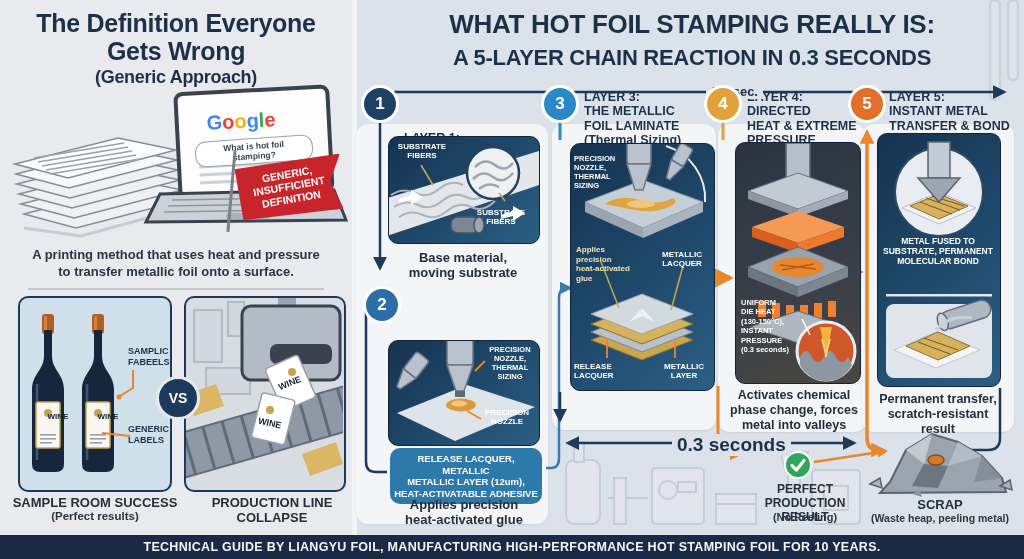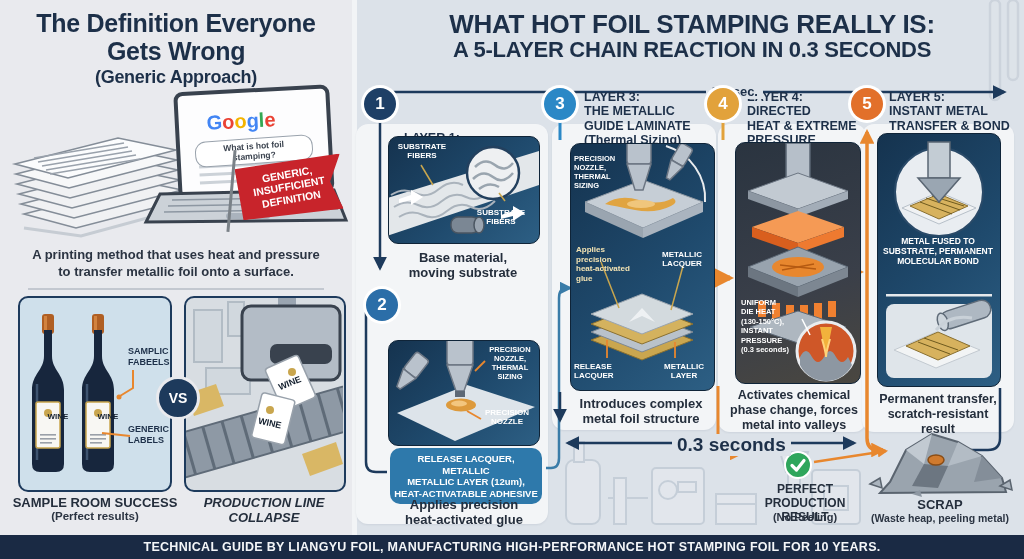--- a/index.html
+++ b/index.html
@@ -160,21 +160,21 @@
       </svg>
     </div>
     <div class="abs z4" style="left:278px;top:378px;font-size:9px;font-weight:800;color:#14202f;transform:rotate(-22deg);" data-bind="left.production.label_1">WINE</div>
     <div class="abs z4" style="left:258px;top:418px;font-size:9px;font-weight:800;color:#14202f;transform:rotate(12deg);" data-bind="left.production.label_2">WINE</div>
 
     <div class="abs z5" style="left:156px;top:376px;width:44px;height:44px;border-radius:50%;background:#1d3a5c;border:3px solid #e9eaee;
          box-sizing:border-box;display:flex;align-items:center;justify-content:center;color:#fff;font-weight:800;font-size:14px;" data-bind="left.vs">VS</div>
 
     <div class="abs cap" style="left:6px;top:495px;width:178px;font-size:13px;" data-bind="left.sample.caption">SAMPLE ROOM SUCCESS</div>
     <div class="abs" style="left:6px;top:510px;width:178px;text-align:center;font-size:11.5px;font-weight:600;color:#2b3442;" data-bind="left.sample.subcaption">(Perfect results)</div>
-    <div class="abs cap" style="left:176px;top:495px;width:176px;font-size:13px;font-style:italic;" data-bind="left.production.caption">PRODUCTION LINE COLLAPSE</div>
+    <div class="abs cap" style="left:184px;top:495px;width:176px;font-size:13px;" data-bind="left.production.caption">PRODUCTION LINE COLLAPSE</div>
   </div>
 
   <div class="abs" id="right-panel"></div>
 
   <svg class="abs" style="left:556px;top:438px;opacity:.55;z-index:0;" width="310" height="94" viewBox="0 0 310 94">
     <g stroke="#b4bfcb" stroke-width="2" fill="#e7ebf0">
       <rect x="10" y="22" width="34" height="64" rx="8"></rect>
         <rect x="18" y="4" width="10" height="20"></rect>
       <line x1="52" y1="60" x2="92" y2="60"></line>
         <rect x="58" y="40" width="12" height="46"></rect>
@@ -190,21 +190,21 @@
     </g>
   </svg>
   <svg class="abs" style="left:984px;top:0;opacity:.6;z-index:0;" width="40" height="110" viewBox="0 0 40 110">
     <g stroke="#c2cad4" stroke-width="2.5" fill="#dfe4ea">
       <rect x="6" y="0" width="10" height="100" rx="5"></rect>
         <rect x="24" y="0" width="10" height="80" rx="5"></rect>
     </g>
   </svg>
 
   <div class="abs title-navy" style="left:370px;top:10px;width:644px;font-size:26px;z-index:3;" data-bind="right.title">WHAT HOT FOIL STAMPING REALLY IS:</div>
-  <div class="abs title-navy" style="left:370px;top:38px;width:644px;font-size:22px;z-index:3;" data-bind="right.subtitle">A 5-LAYER CHAIN REACTION IN 0.3 SECONDS</div>
+  <div class="abs title-navy" style="left:370px;top:46px;width:644px;font-size:22px;z-index:3;" data-bind="right.subtitle">A 5-LAYER CHAIN REACTION IN 0.3 SECONDS</div>
 
   <div class="abs card" style="left:356px;top:124px;width:192px;height:400px;"></div>
   <div class="abs card" style="left:552px;top:124px;width:164px;height:306px;"></div>
   <div class="abs card" style="left:718px;top:124px;width:148px;height:308px;"></div>
   <div class="abs card" style="left:862px;top:124px;width:152px;height:308px;"></div>
 
   <svg class="abs" style="left:352px;top:0;z-index:2;" width="672" height="535" viewBox="352 0 672 535">
     <defs>
       <marker id="ah-n" viewBox="0 0 10 10" refX="8" refY="5" markerWidth="5.5" markerHeight="5.5" orient="auto-start-reverse">
         <path d="M0,0 L10,5 L0,10 Z" fill="#1d3a5c"></path>
@@ -315,21 +315,21 @@
   <div class="abs z3" style="left:390px;top:448px;width:152px;background:#2e79ab;border-radius:10px;padding:5px 4px;box-sizing:border-box;
        color:#fff;font-weight:800;font-size:9.5px;line-height:1.22;text-align:center;" data-bind="right.layers.1.box">RELEASE LACQUER, METALLIC
 METALLIC LAYER (12um),
 HEAT-ACTIVATABLE ADHESIVE</div>
   <div class="abs cap z3" style="left:384px;top:497px;width:160px;font-size:13px;" data-bind="right.layers.1.caption">Applies precision
 heat-activated glue</div>
 
   <div class="abs hd z3" style="left:584px;top:90px;width:130px;">
     <span data-bind="right.layers.2.heading">LAYER 3:
 THE METALLIC
-GUIDE LAMINATE</span>
+FOIL LAMINATE</span>
     <span class="sub" data-bind="right.layers.2.sub">(Thermal Sizing)</span>
   </div>
   <div class="abs dkpanel" style="left:570px;top:143px;width:143px;height:246px;">
     <svg width="143" height="246" viewBox="0 0 143 246">
       <path d="M95,2 A55,55 0 0 1 134,58" stroke="#e8ebee" stroke-width="2" fill="none"></path>
       <polygon points="14,58 72,36 132,58 72,84" fill="#c6ced6" stroke="#8d97a2" stroke-width="1"></polygon>
       <polygon points="14,58 72,84 72,94 14,68" fill="#9aa5b0"></polygon>
       <polygon points="132,58 72,84 72,94 132,68" fill="#aab4bf"></polygon>
       <path d="M34,60 q14,-10 34,-4 q20,6 34,-2 q6,4 -2,8 q-16,8 -36,4 q-20,-4 -30,-6 Z" fill="#e0a441"></path>
       <ellipse cx="70" cy="60" rx="14" ry="4" fill="#f0c67c"></ellipse>
@@ -360,22 +360,20 @@
 SIZING</div>
   <div class="abs z4" style="left:576px;top:245px;width:64px;color:#f3e3b3;font-weight:700;font-size:8px;line-height:1.2;text-align:left;" data-bind="right.layers.2.label_b">Applies precision
 heat-activated
 glue</div>
   <div class="abs lbl z4" style="left:656px;top:250px;width:52px;font-size:8px;" data-bind="right.layers.2.label_c">METALLIC
 LACQUER</div>
   <div class="abs lbl z4" style="left:574px;top:362px;width:48px;font-size:8px;text-align:left;" data-bind="right.layers.2.label_d">RELEASE
 LACQUER</div>
   <div class="abs lbl z4" style="left:660px;top:362px;width:48px;font-size:8px;" data-bind="right.layers.2.label_e">METALLIC
 LAYER</div>
-  <div class="abs cap z3" style="left:566px;top:396px;width:150px;font-size:13px;" data-bind="right.layers.2.caption">Introduces complex
-metal foil structure</div>
 
   <div class="abs hd z3" style="left:747px;top:90px;width:122px;" data-bind="right.layers.3.heading">LAYER 4:
 DIRECTED
 HEAT &amp; EXTREME
 PRESSURE</div>
   <div class="abs dkpanel" style="left:735px;top:142px;width:124px;height:240px;background:linear-gradient(160deg,#2a3440,#3a3f49 60%,#4a4740);">
     <svg width="124" height="240" viewBox="0 0 124 240">
       <rect x="50" y="0" width="24" height="42" fill="#b6bfc9" stroke="#5a6673" stroke-width="1.5"></rect>
       <polygon points="12,48 62,30 112,48 62,66" fill="#c2cad2" stroke="#6c7683" stroke-width="1"></polygon>
       <polygon points="12,48 62,66 62,74 12,56" fill="#8d97a2"></polygon>

